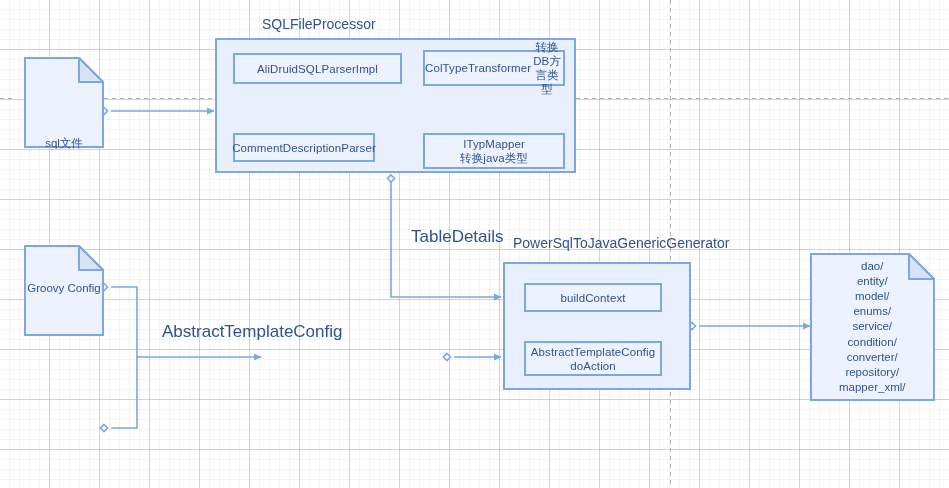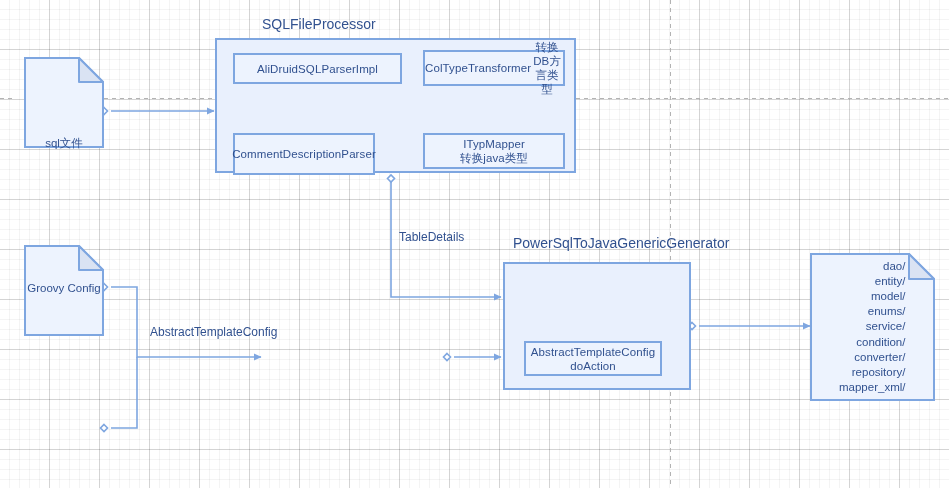--- a/index.html
+++ b/index.html
@@ -46,43 +46,44 @@
   .container-label{
     position:absolute;
     color:#31518F;
     font-size:14px;
     line-height:14px;
     white-space:nowrap;
   }
   .edge-label{
     position:absolute;
     color:#31518F;
-    font-size:12px;
+    font-size:17px;
     line-height:14px;
     white-space:nowrap;
+    margin-left:12px;
   }
   
   .doc{
     position:absolute;
     box-sizing:border-box;
     color:#31518F;
     font-size:11.5px;
     line-height:14px;
   }
   .doc .doc-svg{position:absolute;left:0;top:0;}
   .doc .doc-text{
     position:absolute;
     left:0; right:0;
     display:flex;
     align-items:center;
     justify-content:center;
     text-align:center;
   }
   .doc .doc-text.listed{
-    text-align:right;
+    text-align:center;
     justify-content:flex-start;
     white-space:pre-line;
   }
 </style>
 </head>
 <body>
 
 <div id="canvas">
 
   <svg id="edges" viewBox="0 0 949 488" width="949" height="488" xmlns="http://www.w3.org/2000/svg">
@@ -156,32 +157,35 @@
 
   <div class="node" style="left:233px;top:53px;width:169px;height:31px;">
     <span>AliDruidSQLParserImpl</span>
   </div>
 
   <div class="node" style="left:423px;top:50px;width:142px;height:36px;">
     <span>ColTypeTransformer</span>
     <span>转换DB方言类型</span>
   </div>
 
-  <div class="node" style="left:233px;top:133px;width:142px;height:42px;">
+  <div class="node" style="left:233px;top:133px;width:142px;height:29px;">
     <span>CommentDescriptionParser</span>
   </div>
 
   <div class="node" style="left:423px;top:133px;width:142px;height:36px;flex-direction:column;align-items:center;">
     <span>ITypMapper</span>
     <span>转换java类型</span>
   </div>
 
   <div class="container node" style="left:503px;top:262px;width:188px;height:128px;"></div>
   <div class="container-label" style="left:513px;top:236px;">PowerSqlToJavaGenericGenerator</div>
 
+  <div class="node" style="left:524px;top:283px;width:138px;height:29px;">
+    <span>buildContext</span>
+  </div>
 
   <div class="node" style="left:524px;top:341px;width:138px;height:35px;flex-direction:column;">
     <span>AbstractTemplateConfig</span>
     <span>doAction</span>
   </div>
 
 
   <div class="edge-label" style="left:399px;top:230px;">TableDetails</div>
   <div class="edge-label" style="left:150px;top:325px;">AbstractTemplateConfig</div>
 

